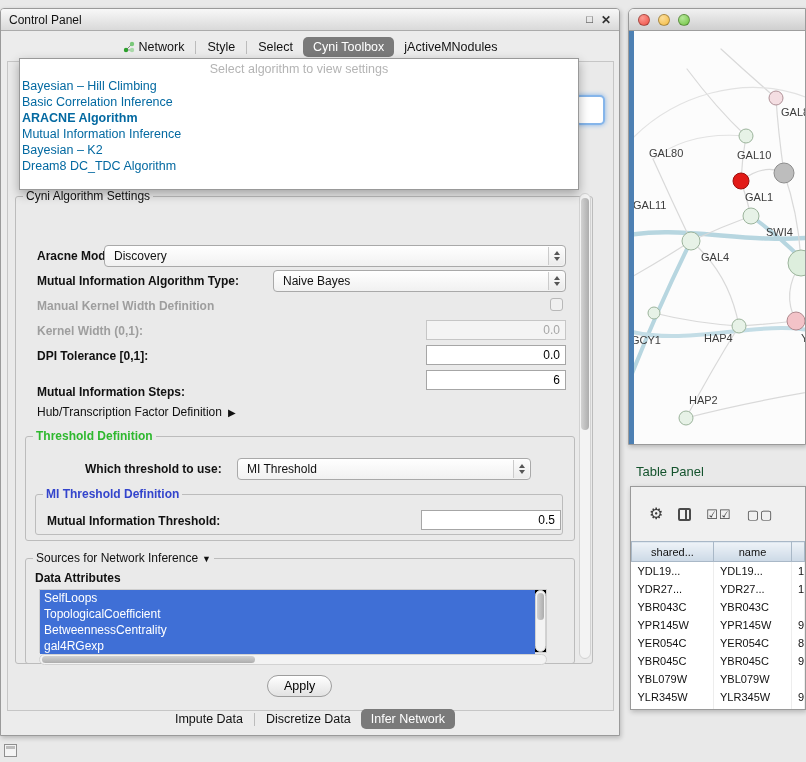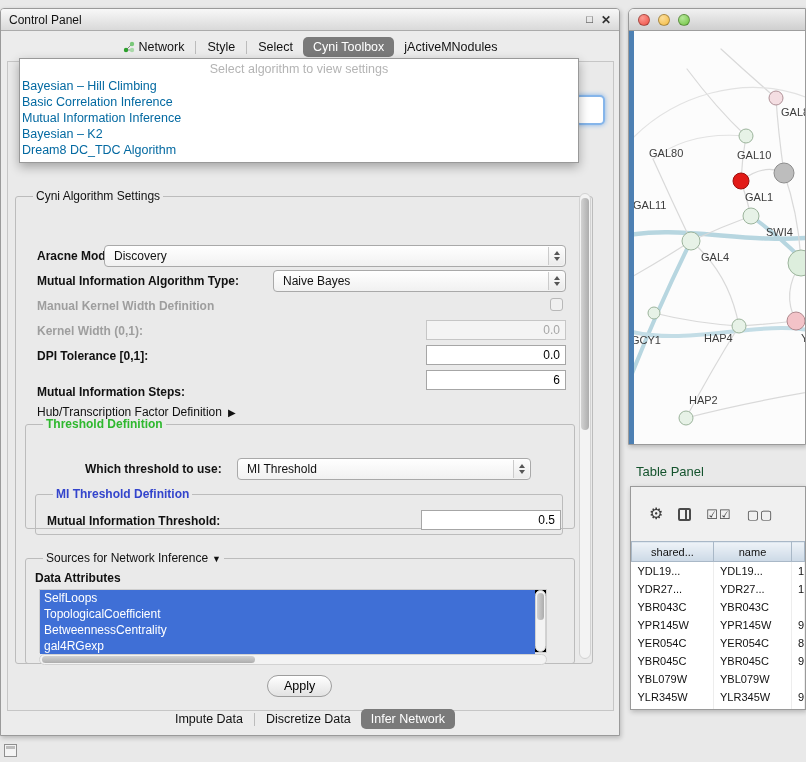--- a/index.html
+++ b/index.html
@@ -18,29 +18,29 @@
   .tb-ic.x{font-weight:bold;font-size:12px}
   .tabrow{position:absolute;left:0;right:0;display:flex;justify-content:center;align-items:center;font-size:12.5px}
   #top-tabs{top:28px}
   #bottom-tabs{top:700px}
   .tab{padding:3px 10px;border-radius:5px;display:flex;align-items:center;gap:4px;color:#111;white-space:nowrap}
   .tab.sel{background:#7a7a7a;color:#ffffff}
   .tsep{width:1px;height:13px;background:#bcbcbc;margin:0 1px}
   #cp-inner{position:absolute;left:6px;top:52px;width:607px;height:650px;border:1px solid #c6c6c6;background:#eaeaea;z-index:0}
   
   #algo-dropdown{position:absolute;left:18px;top:49px;width:560px;background:#fff;border:1px solid #999;
-    box-shadow:0 4px 10px rgba(0,0,0,.3);z-index:50;padding:2px 0 4px 0;font-size:12.5px}
+    box-shadow:0 4px 10px rgba(0,0,0,.3);z-index:50;padding:2px 0 15px 0;font-size:12.5px}
   .dd-ph{height:17px;line-height:17px;text-align:center;color:#b4b4b4}
   .dd-item{height:16px;line-height:16px;padding-left:2px;color:#0369a1;white-space:nowrap}
   .dd-item.bold{font-weight:bold}
   #combo-remnant{position:absolute;left:574px;top:86px;width:30px;height:30px;background:#fff;border:2px solid #85b5ea;
     border-radius:5px;box-shadow:0 0 5px #7fb1e8;z-index:5}
   
   fieldset{position:absolute;border:1px solid #bcbcbc;border-radius:3px;padding:0;z-index:1}
-  legend{font-size:12px;margin-left:17px;padding:0 3px;white-space:nowrap}
+  legend{font-size:12px;margin-left:7px;padding:0 3px;white-space:nowrap}
   legend.blue{color:#3344cc;font-weight:bold}
   legend.green{color:#2eb82e;font-weight:bold}
   
   .combo{position:absolute;height:22px;background:linear-gradient(#ffffff,#f1f1f1);border:1px solid #a9a9a9;border-radius:4px;
     display:flex;align-items:center;padding-left:9px;font-size:12px;z-index:2}
   .combo .arrows{position:absolute;right:1px;top:1px;bottom:1px;width:16px;border-left:1px solid #cbcbcb;
     display:flex;flex-direction:column;align-items:center;justify-content:center;gap:2px;background:linear-gradient(#fcfcfc,#ebebeb);border-radius:0 3px 3px 0}
   .tri-up{width:0;height:0;border-left:3.5px solid transparent;border-right:3.5px solid transparent;border-bottom:4px solid #555}
   .tri-dn{width:0;height:0;border-left:3.5px solid transparent;border-right:3.5px solid transparent;border-top:4px solid #555}
   .tfield{position:absolute;height:20px;border:1px solid #a6a6a6;background:#fff;font-size:12px;text-align:right;
@@ -124,20 +124,21 @@
   </div>
 
   <div id="cp-inner"></div>
 
   <div id="combo-remnant"></div>
 
   <div id="algo-dropdown">
     <div class="dd-ph">Select algorithm to view settings</div>
     <div class="dd-item">Bayesian – Hill Climbing</div>
     <div class="dd-item">Basic Correlation Inference</div>
+    <div class="dd-item bold">ARACNE Algorithm</div>
     <div class="dd-item">Mutual Information Inference</div>
     <div class="dd-item">Bayesian – K2</div>
     <div class="dd-item">Dream8 DC_TDC Algorithm</div>
   </div>
 
   <fieldset style="left:14px;top:180px;width:578px;height:475px">
     <legend>Cyni Algorithm Settings</legend>
   </fieldset>
   <div class="vscroll" style="left:578px;top:184px;height:466px">
     <div class="thumb" style="top:4px;height:50%"></div>
@@ -165,21 +166,21 @@
   <input class="tfield dis" style="left: 425px; top: 311px; width: 140px;" value="0.0">
   <span class="lbl b" style="left:36px;top:340px">DPI Tolerance [0,1]:</span>
   <input class="tfield" style="left: 425px; top: 336px; width: 140px;" value="0.0">
   <span class="lbl b" style="left:36px;top:376px">Mutual Information Steps:</span>
   <input class="tfield" style="left: 425px; top: 361px; width: 140px;" value="6">
 
   <span class="lbl" style="left:36px;top:396px;z-index:2">
     <span>Hub/Transcription Factor Definition</span><span class="hub-arrow">▶</span>
   </span>
 
-  <fieldset style="left:24px;top:408px;width:550px;height:112px">
+  <fieldset style="left:24px;top:420px;width:550px;height:112px">
     <legend class="green">Threshold Definition</legend>
   </fieldset>
   <span class="lbl b" style="left:84px;top:453px">Which threshold to use:</span>
   <div class="combo" style="left:236px;top:449px;width:294px">
     <span>MI Threshold</span>
     <span class="arrows">
         <i class="tri-up"></i>
         <i class="tri-dn"></i>
       </span>
   </div>

